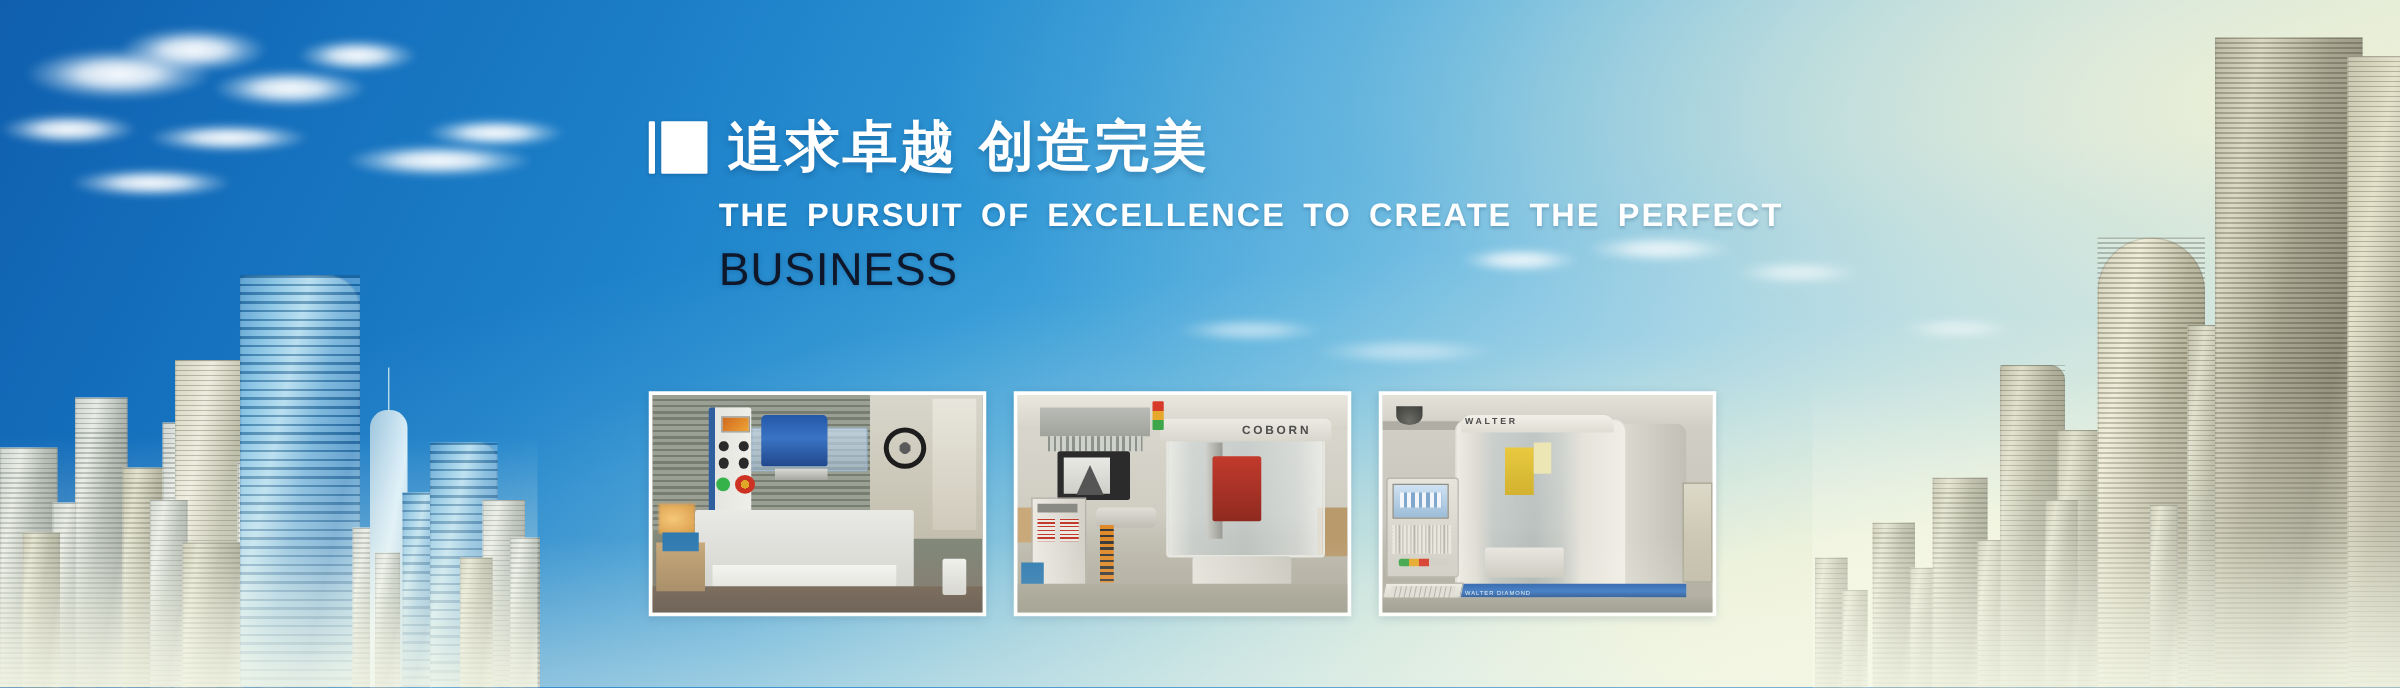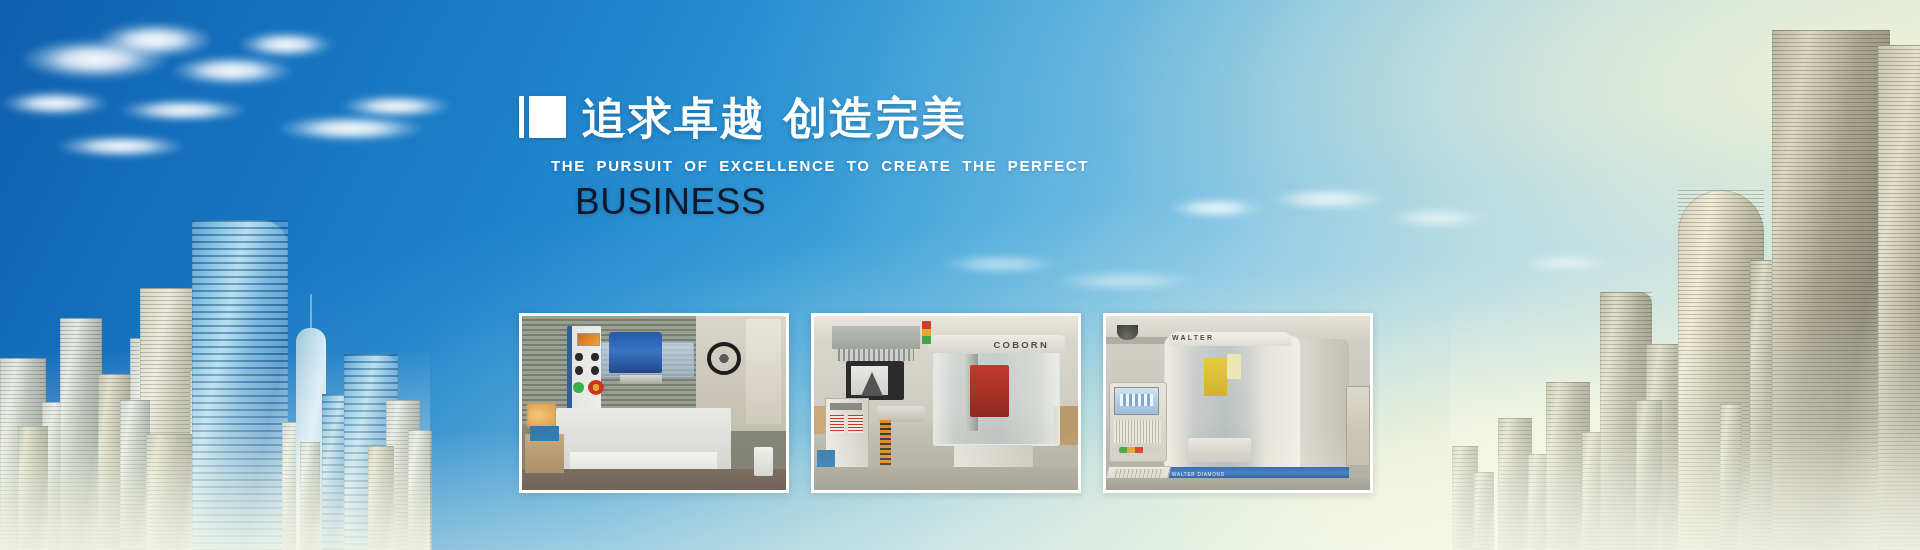--- a/index.html
+++ b/index.html
@@ -125,40 +125,40 @@
       rgba(250,251,238,0.30) 76%,
       rgba(247,249,232,0.62) 92%,
       rgba(245,248,228,0.80) 100%);
   }
 
   
   .headline-wrap {
     position:absolute; left:519px; top:96px;
     width:760px;
   }
-  .headline-row { display:flex; gap:16px; }
+  .headline-row { display:flex; align-items:center; gap:16px; }
   .mark { display:flex; align-items:center; gap:5px; height:42px; }
   .mark .bar {
     width:5px; height:42px; background:#ffffff; border-radius:1px;
     box-shadow:0 1px 3px rgba(0,40,80,.28);
   }
   .mark .sq {
     width:37px; height:42px; background:#ffffff; border-radius:1px;
     box-shadow:0 1px 3px rgba(0,40,80,.28);
   }
   .headline-cn {
     font-family:"DejaVu Sans","Liberation Sans",sans-serif;
     font-size:44px; font-weight:700; color:#ffffff;
     letter-spacing:2px; line-height:1;
     white-space:nowrap;
     text-shadow:0 2px 5px rgba(0,45,90,.30);
   }
   .subline-en {
-    margin-top:17px; margin-left:32px;
-    font-size:15px; font-weight:700; color:#ffffff;
+    margin-top:17px; margin-left:56px;
+    font-size:26px; font-weight:700; color:#ffffff;
     letter-spacing:1.6px; word-spacing:5px;
     white-space:nowrap;
     text-shadow:0 1px 3px rgba(0,45,90,.28);
   }
   .subline-word {
     margin-top:9px; margin-left:56px;
     font-size:37px; font-weight:400; color:#0f172a;
     letter-spacing:0.5px; line-height:1;
     text-shadow:0 1px 4px rgba(0,45,90,.25);
   }

